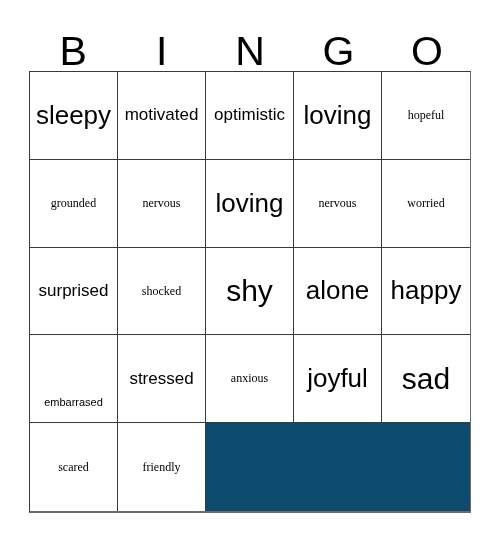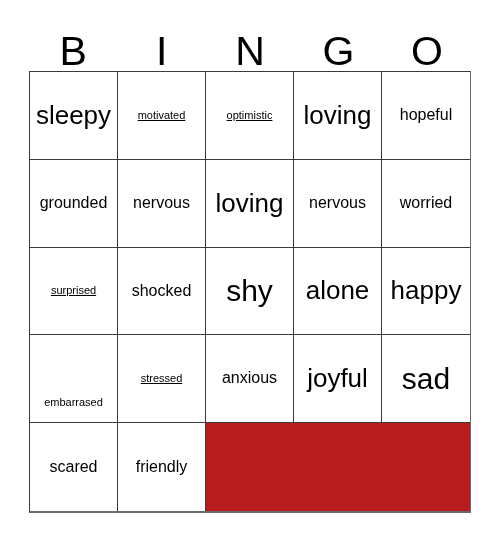--- a/index.html
+++ b/index.html
@@ -48,21 +48,21 @@
     width: 442px;
     height: 442px;
     box-sizing: border-box;
     border-top: 1px solid #3a3a3a;
     border-left: 1px solid #3a3a3a;
     border-right: 1px solid #6b6b6b;
     border-bottom: 2px solid #6b6b6b;
     display: grid;
     grid-template-columns: repeat(5, 1fr);
     grid-template-rows: repeat(5, 1fr);
-    background: #b91c1c;
+    background: #0c4a6e;
   }
   .cell {
     box-sizing: border-box;
     border-right: 1px solid #3a3a3a;
     border-bottom: 1px solid #3a3a3a;
     display: flex;
     align-items: center;
     justify-content: center;
     overflow: hidden;
     padding: 0 2px;
@@ -78,22 +78,22 @@
     display: block;
     text-align: center;
     white-space: nowrap;
     line-height: 1.05;
     color: #000000;
     font-weight: 400;
   }
   
   .s-xl { font-size: 30px; }
   .s-lg { font-size: 26px; }
-  .s-sm { font-size: 16px; }
-  .s-xs { font-size: 11px; text-decoration: underline; }
+  .s-sm { font-size: 12px; font-family: Liberation Serif, serif; }
+  .s-xs { font-size: 17px; }
   .s-xxs { font-size: 11px; margin-top: 48px; }
 </style>
 </head>
 <body>
 
 <div id="bingo-card">
 
   <div id="header-row">
     <div class="header-letter">B</div>
     <div class="header-letter">I</div>

